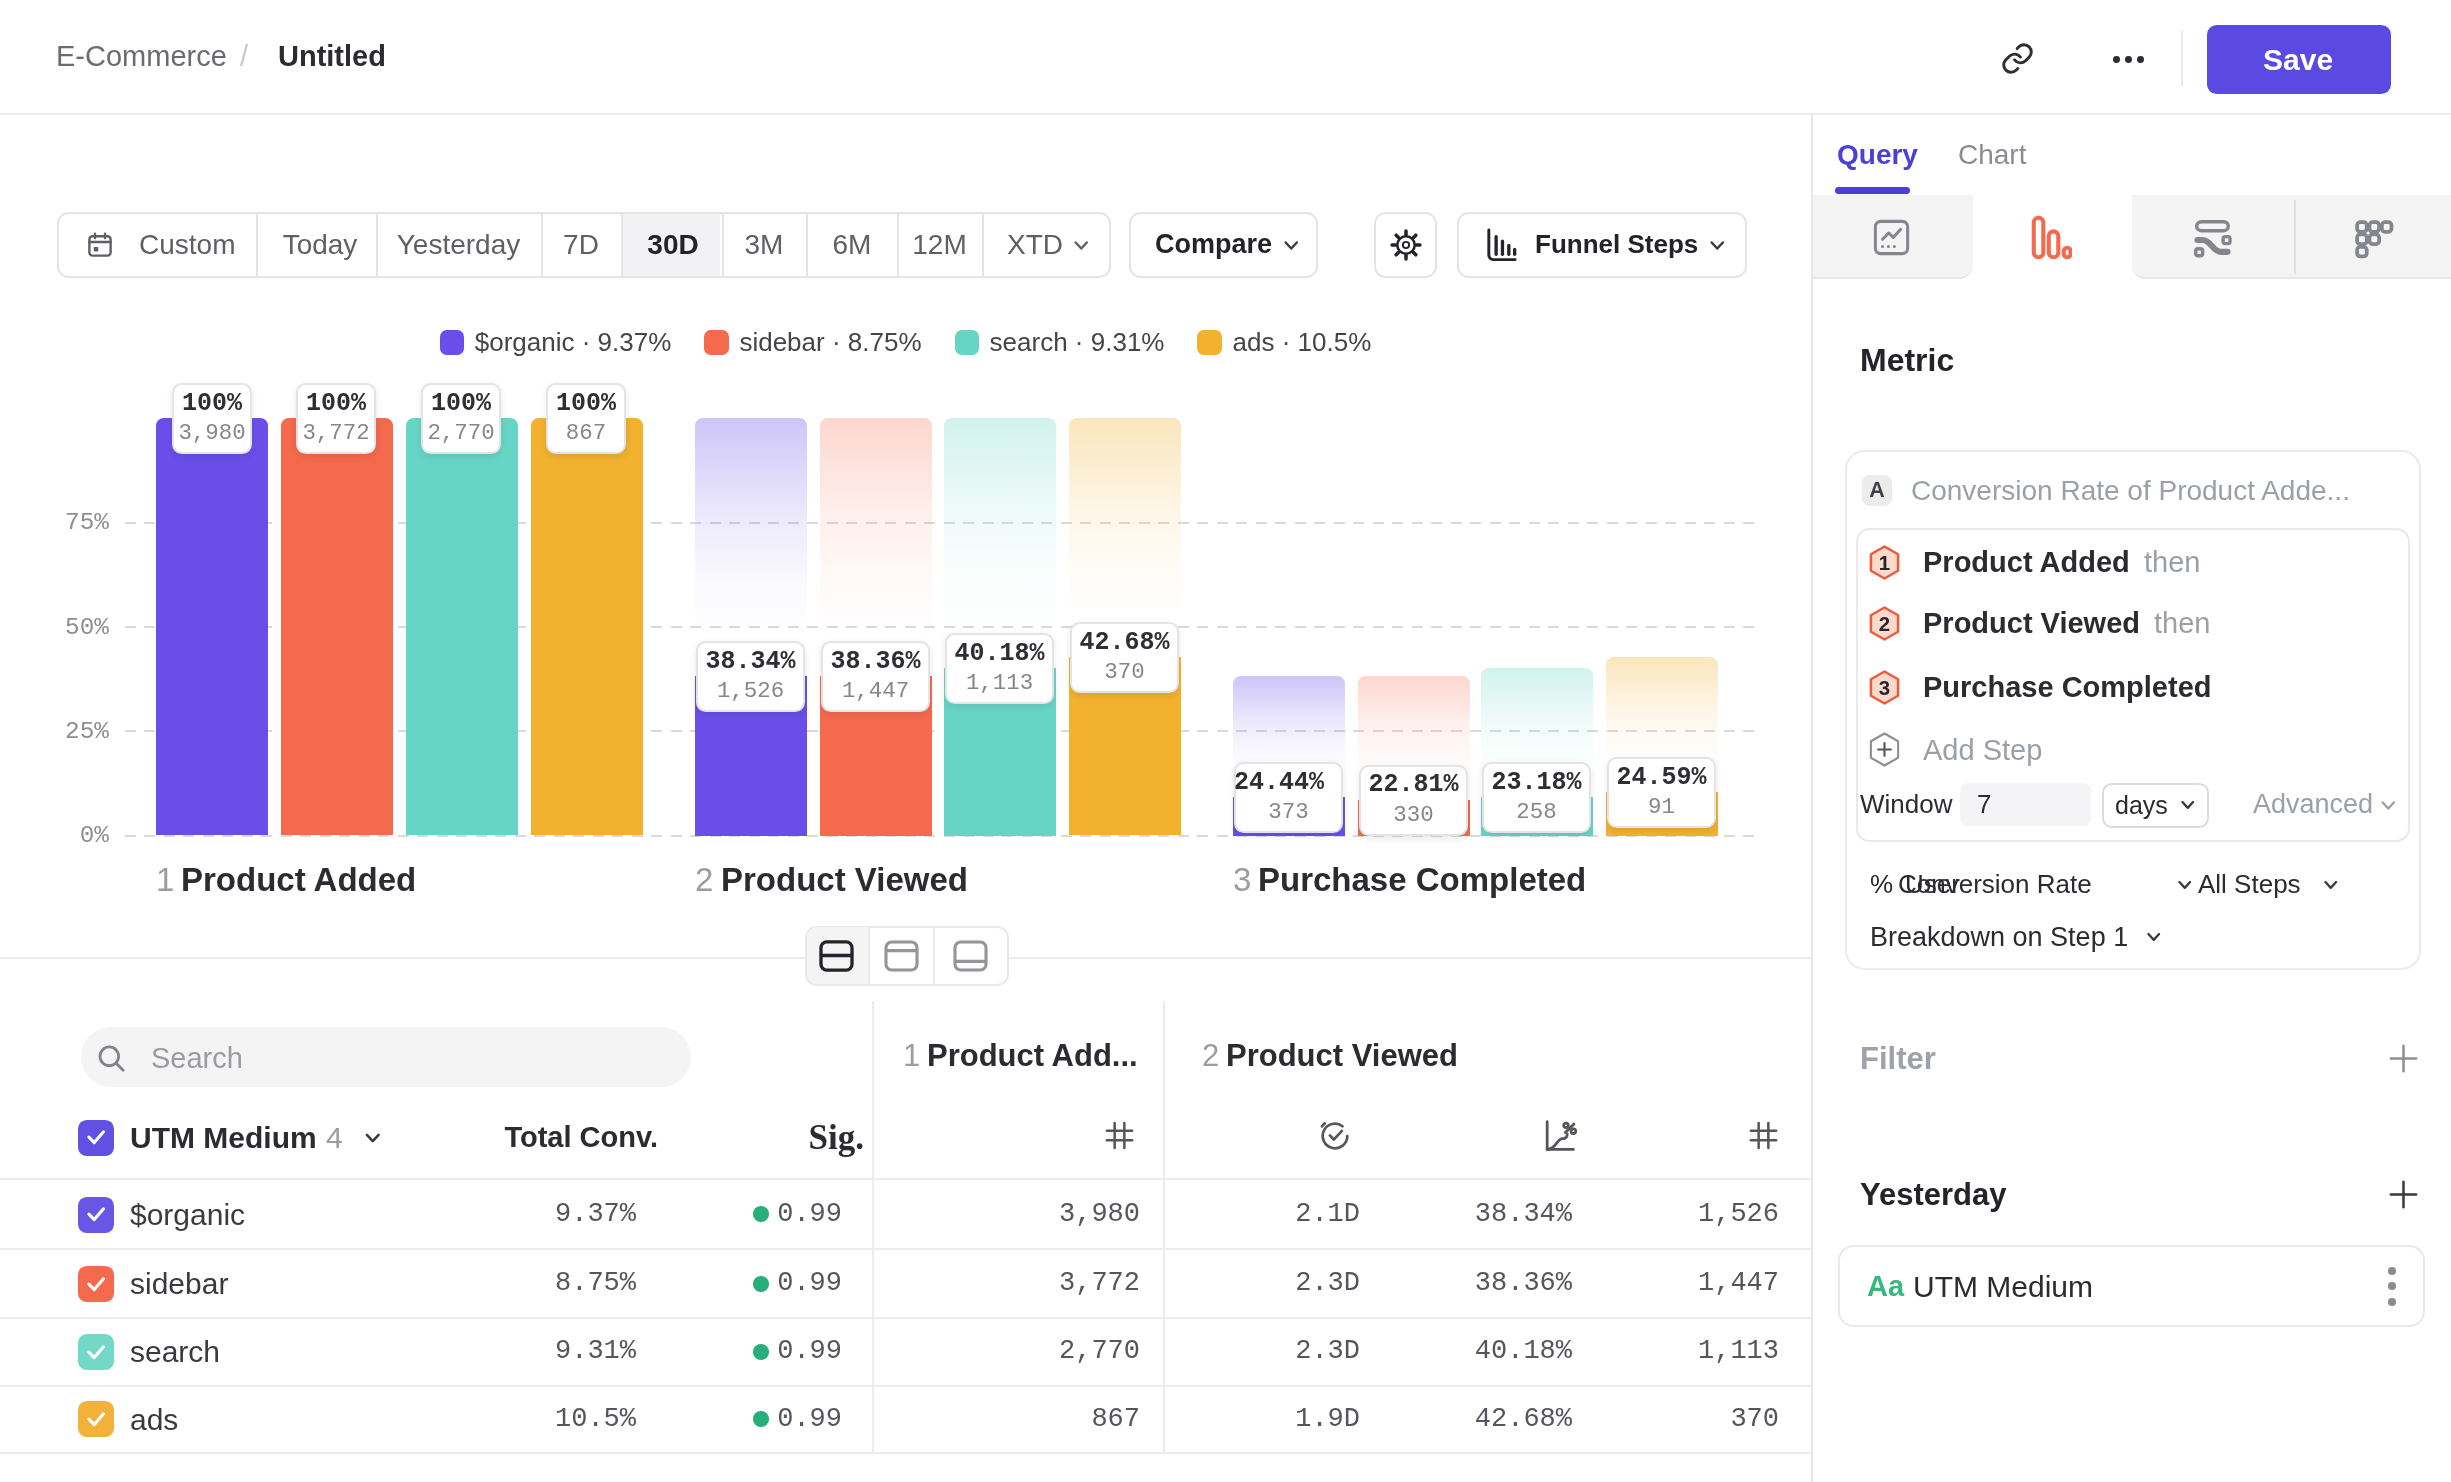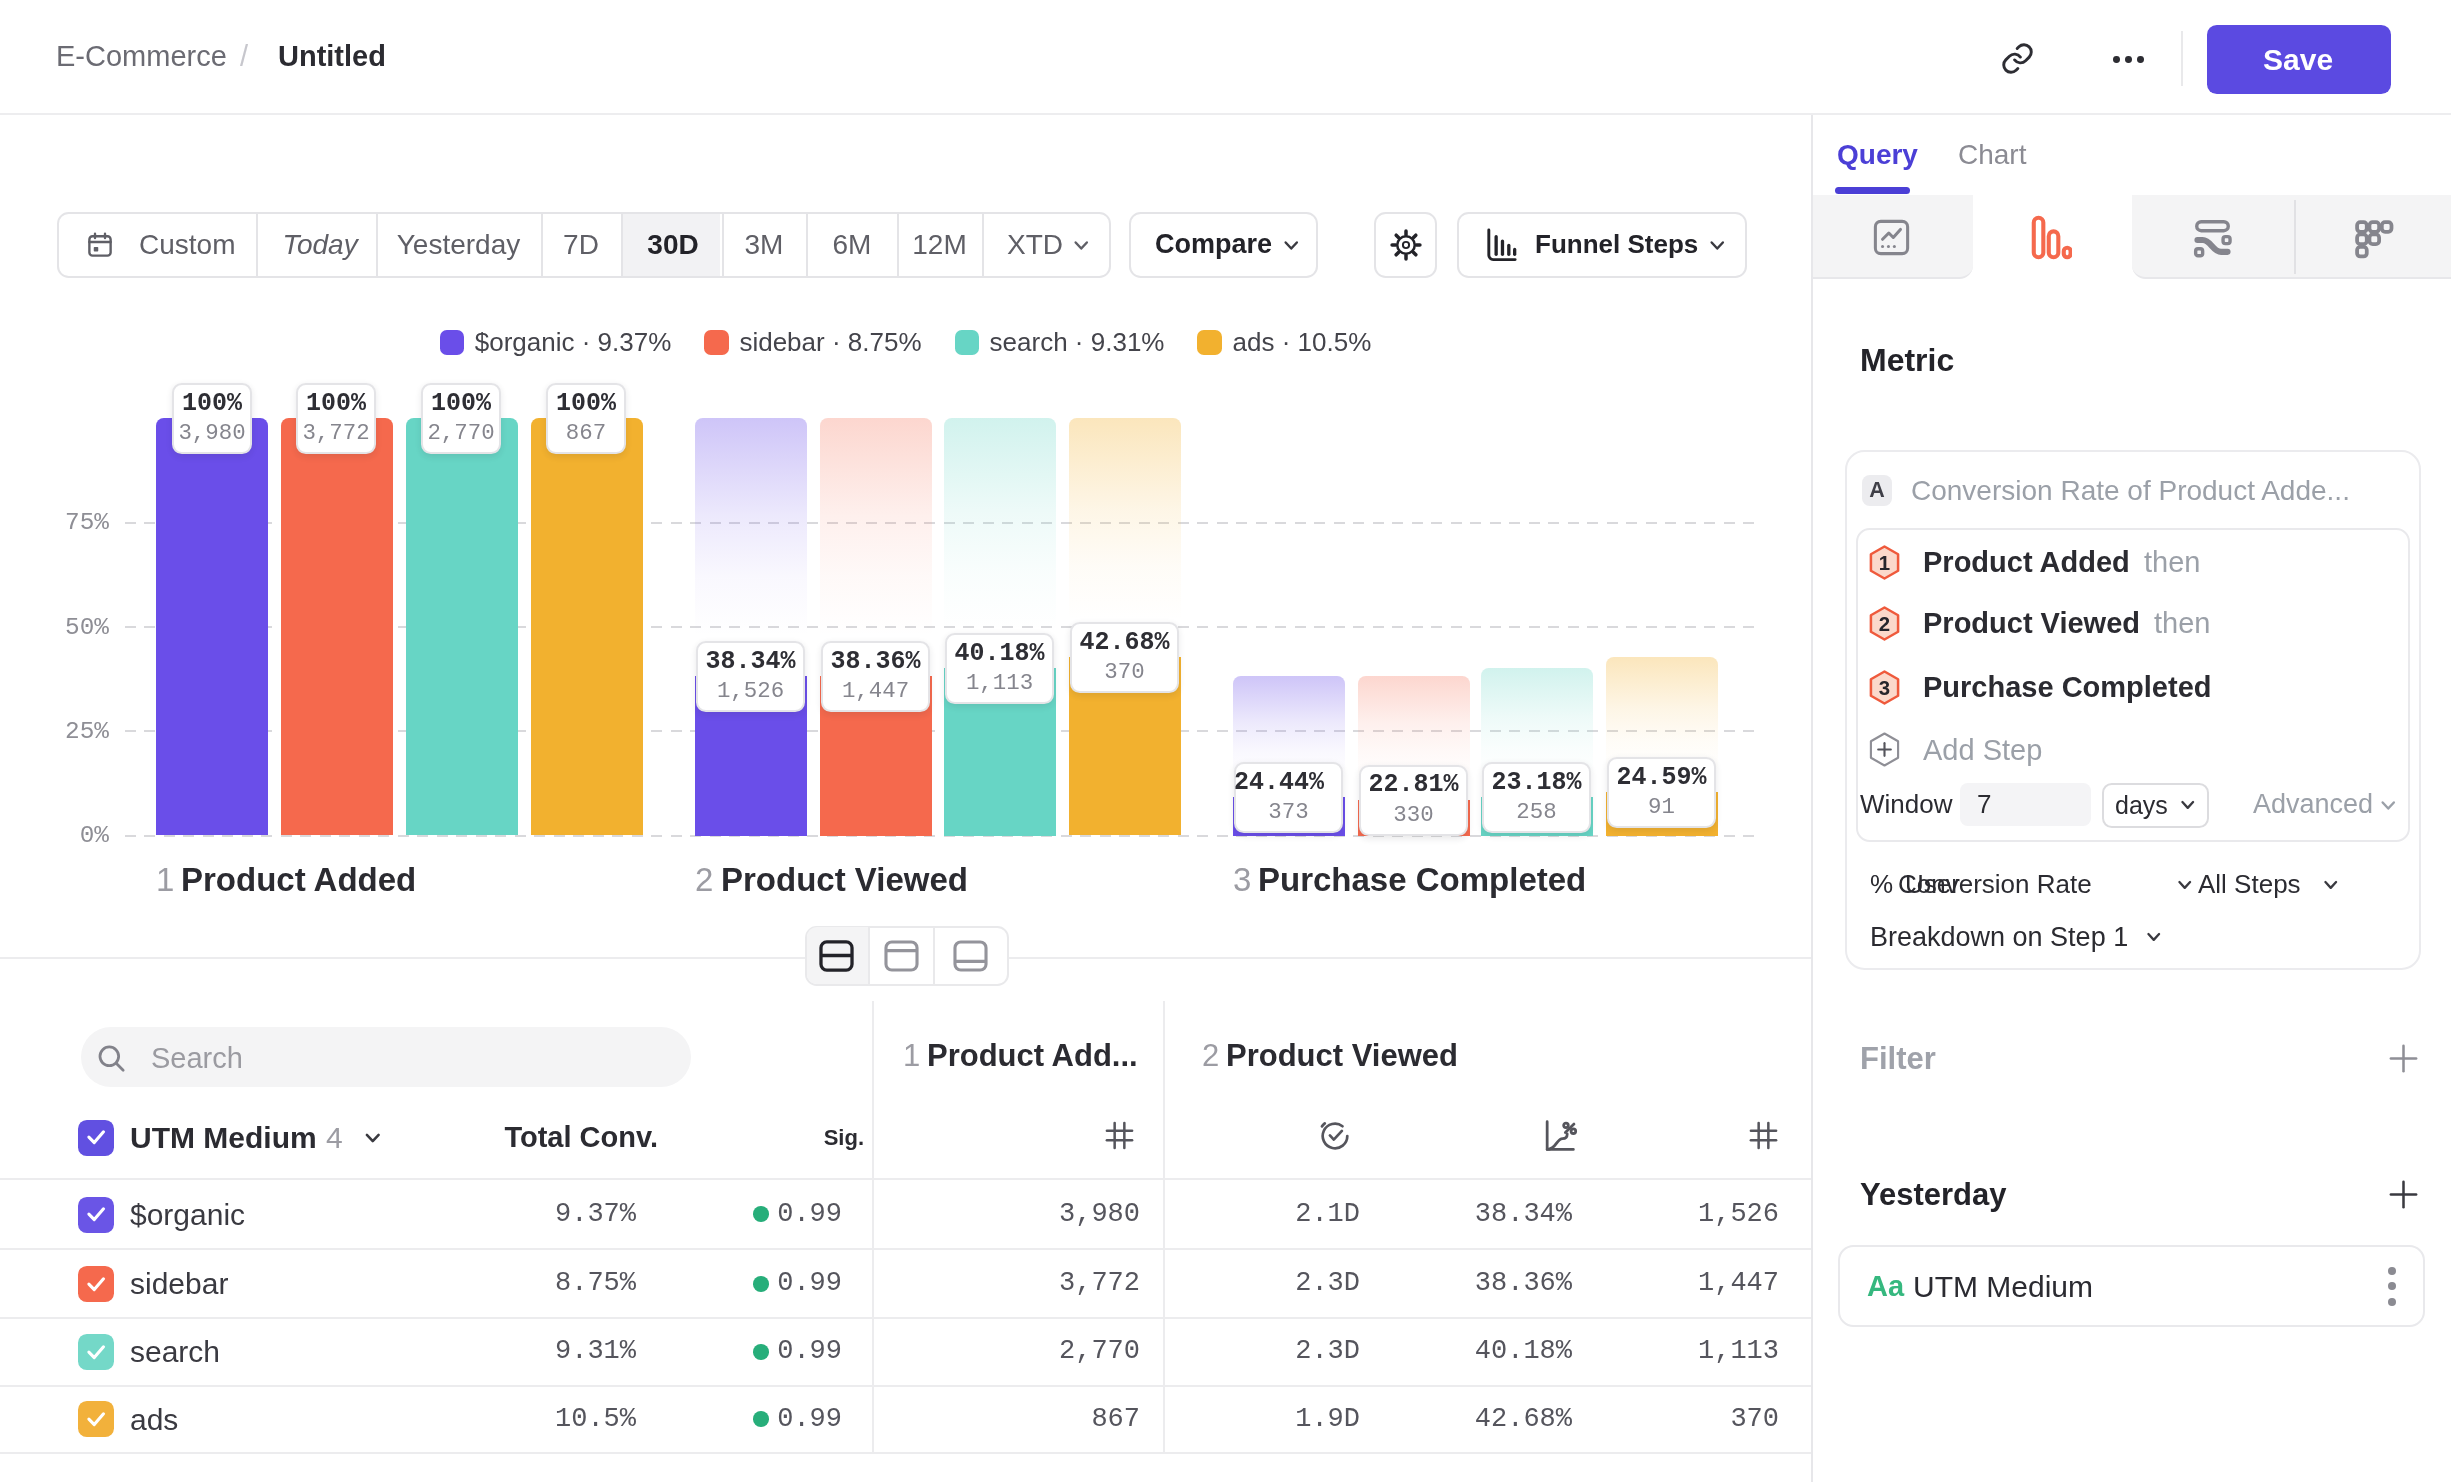--- a/index.html
+++ b/index.html
@@ -22,21 +22,21 @@
 <div style="position:absolute;left:57px;top:212px;width:1054px;height:66px;border:2px solid #e4e4e7;border-radius:11.7px;background:#fff;"></div>
 <svg style="position:absolute;left:85px;top:230px" width="30" height="30" viewBox="0 0 24 24" fill="none" stroke="#5f5f66" stroke-width="1.9" stroke-linecap="round">
 <rect x="3.5" y="5" width="17" height="15.5" rx="2.5"></rect>
     <line x1="3.5" y1="9.6" x2="20.5" y2="9.6"></line>
 <line x1="8" y1="3" x2="8" y2="6.4"></line>
     <line x1="16" y1="3" x2="16" y2="6.4"></line>
 <rect x="7" y="13.5" width="3.6" height="3.6" rx="0.6" fill="#5f5f66" stroke="none"></rect>
   </svg>
 <div style="position:absolute;left:139px;top:220px;height:49px;line-height:49px;font-family:'Liberation Sans',sans-serif;font-size:28px;color:#5f5f66;font-weight:400;white-space:nowrap;">Custom</div>
 <div style="position:absolute;left:256px;top:214px;width:2px;height:62px;background:#e4e4e7;"></div>
-<div style="position:absolute;left:0px;top:220px;height:49px;line-height:49px;font-family:'Liberation Sans',sans-serif;font-size:28px;color:#5f5f66;font-weight:400;white-space:nowrap;left:256px;width:128px;text-align:center;font-style:italic;">Today</div>
+<div style="position:absolute;left:0px;top:220px;height:49px;line-height:49px;font-family:'Liberation Sans',sans-serif;font-size:28px;color:#5f5f66;font-weight:400;white-space:nowrap;left:256px;width:128px;text-align:center;">Today</div>
 <div style="position:absolute;left:376px;top:214px;width:2px;height:62px;background:#e4e4e7;"></div>
 <div style="position:absolute;left:0px;top:220px;height:49px;line-height:49px;font-family:'Liberation Sans',sans-serif;font-size:28px;color:#5f5f66;font-weight:400;white-space:nowrap;left:376px;width:165px;text-align:center;">Yesterday</div>
 <div style="position:absolute;left:541px;top:214px;width:2px;height:62px;background:#e4e4e7;"></div>
 <div style="position:absolute;left:0px;top:220px;height:49px;line-height:49px;font-family:'Liberation Sans',sans-serif;font-size:28px;color:#5f5f66;font-weight:400;white-space:nowrap;left:541px;width:80px;text-align:center;">7D</div>
 <div style="position:absolute;left:621px;top:214px;width:2px;height:62px;background:#e4e4e7;"></div>
 <div style="position:absolute;left:623px;top:214px;width:97px;height:62px;background:#f2f2f4;"></div>
 <div style="position:absolute;left:0px;top:220px;height:49px;line-height:49px;font-family:'Liberation Sans',sans-serif;font-size:28px;color:#232329;font-weight:600;white-space:nowrap;left:621px;width:104px;text-align:center;">30D</div>
 <div style="position:absolute;left:722px;top:214px;width:2px;height:62px;background:#e4e4e7;"></div>
 <div style="position:absolute;left:0px;top:220px;height:49px;line-height:49px;font-family:'Liberation Sans',sans-serif;font-size:28px;color:#5f5f66;font-weight:400;white-space:nowrap;left:722px;width:84px;text-align:center;">3M</div>
 <div style="position:absolute;left:806px;top:214px;width:2px;height:62px;background:#e4e4e7;"></div>
@@ -222,21 +222,21 @@
 <div style="position:absolute;left:78px;top:1120px;width:36px;height:36px;background:#6150e1;border-radius:8.8px;"></div>
 <svg style="position:absolute;left:84px;top:1126px" width="24.4" height="22.4" viewBox="0 0 25 23">
     <polyline points="5,11.5 10.5,17 20,6" fill="none" stroke="#fff" stroke-width="3.2" stroke-linecap="round" stroke-linejoin="round"></polyline>
   </svg>
 <div style="position:absolute;left:130px;top:1113px;height:49px;line-height:49px;font-family:'Liberation Sans',sans-serif;font-size:30px;color:#2b2b31;font-weight:600;white-space:nowrap;">UTM Medium</div>
 <div style="position:absolute;left:326px;top:1113px;height:49px;line-height:49px;font-family:'Liberation Sans',sans-serif;font-size:30px;color:#9c9ca3;font-weight:400;white-space:nowrap;">4</div>
 <svg style="position:absolute;left:362px;top:1127px" width="21.5" height="21.5" viewBox="0 0 22 22">
     <polyline points="5,8 11,14.5 17,8" fill="none" stroke="#3a3a40" stroke-width="2.6" stroke-linecap="round" stroke-linejoin="round"></polyline>
   </svg>
 <div style="position:absolute;right:1794px;top:1113px;height:49px;line-height:49px;font-family:'Liberation Sans',sans-serif;font-size:29px;color:#2b2b31;font-weight:600;white-space:nowrap;">Total Conv.</div>
-<div style="position:absolute;right:1588px;top:1113px;height:49px;line-height:49px;font-family:Liberation Sans, sans-serif;font-size:22px;color:#2b2b31;font-weight:600;white-space:nowrap;">Sig.</div>
+<div style="position:absolute;right:1588px;top:1113px;height:49px;line-height:49px;font-family:Liberation Serif, serif;font-size:35px;color:#2b2b31;font-weight:600;white-space:nowrap;">Sig.</div>
 <div style="position:absolute;left:0px;top:1178px;width:1811px;height:2px;background:#ececee;"></div>
 <div style="position:absolute;left:78px;top:1197px;width:36px;height:36px;background:#6a55e6;border-radius:8.8px;"></div>
 <svg style="position:absolute;left:84px;top:1203px" width="24.4" height="22.4" viewBox="0 0 25 23">
     <polyline points="5,11.5 10.5,17 20,6" fill="none" stroke="#fff" stroke-width="3.2" stroke-linecap="round" stroke-linejoin="round"></polyline>
   </svg>
 <div style="position:absolute;left:130px;top:1190px;height:49px;line-height:49px;font-family:'Liberation Sans',sans-serif;font-size:30px;color:#3a3a41;font-weight:400;white-space:nowrap;">$organic</div>
 <div style="position:absolute;right:1816px;top:1190px;height:49px;line-height:49px;font-family:'Liberation Mono',monospace;font-size:27px;color:#55555d;font-weight:400;white-space:nowrap;">9.37%</div>
 <div style="position:absolute;left:753px;top:1206px;width:15.6px;height:15.6px;border-radius:50%;background:#27ae7a"></div>
 <div style="position:absolute;right:1610px;top:1190px;height:49px;line-height:49px;font-family:'Liberation Mono',monospace;font-size:27px;color:#55555d;font-weight:400;white-space:nowrap;">0.99</div>
 <div style="position:absolute;right:1312px;top:1190px;height:49px;line-height:49px;font-family:'Liberation Mono',monospace;font-size:27px;color:#55555d;font-weight:400;white-space:nowrap;">3,980</div>

